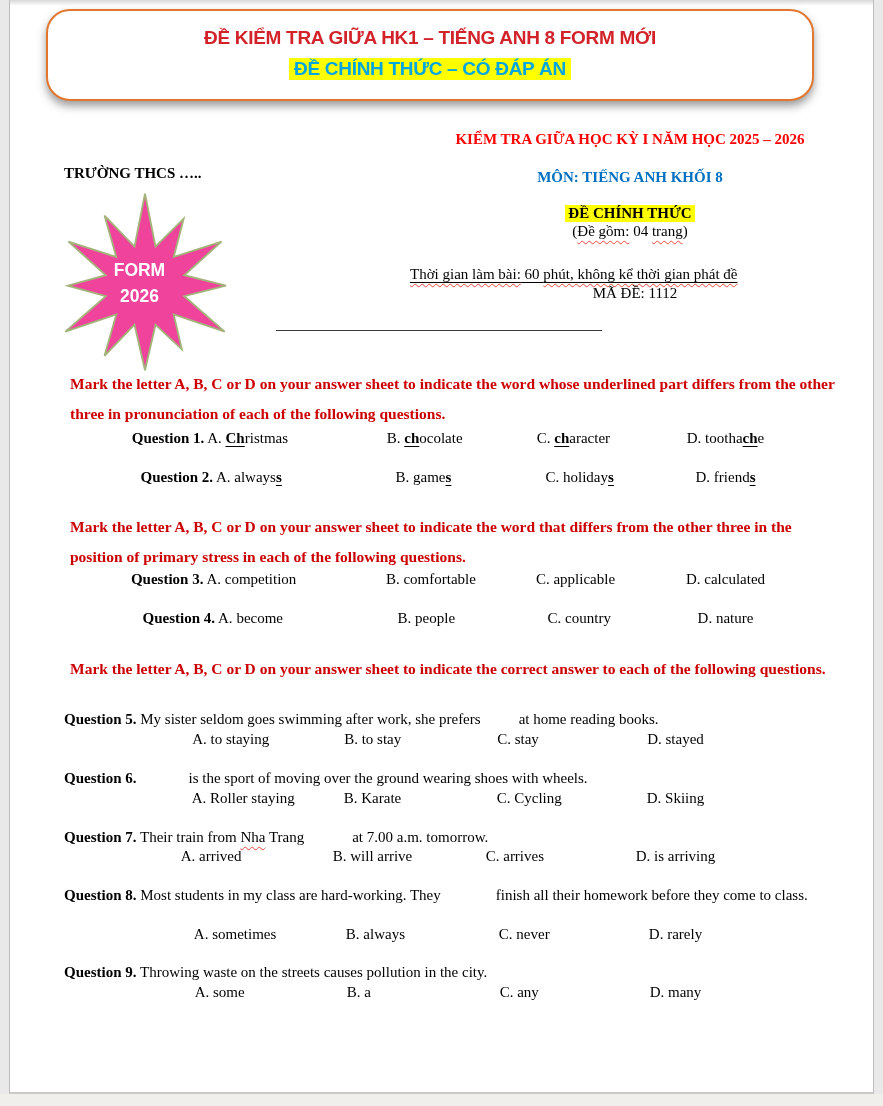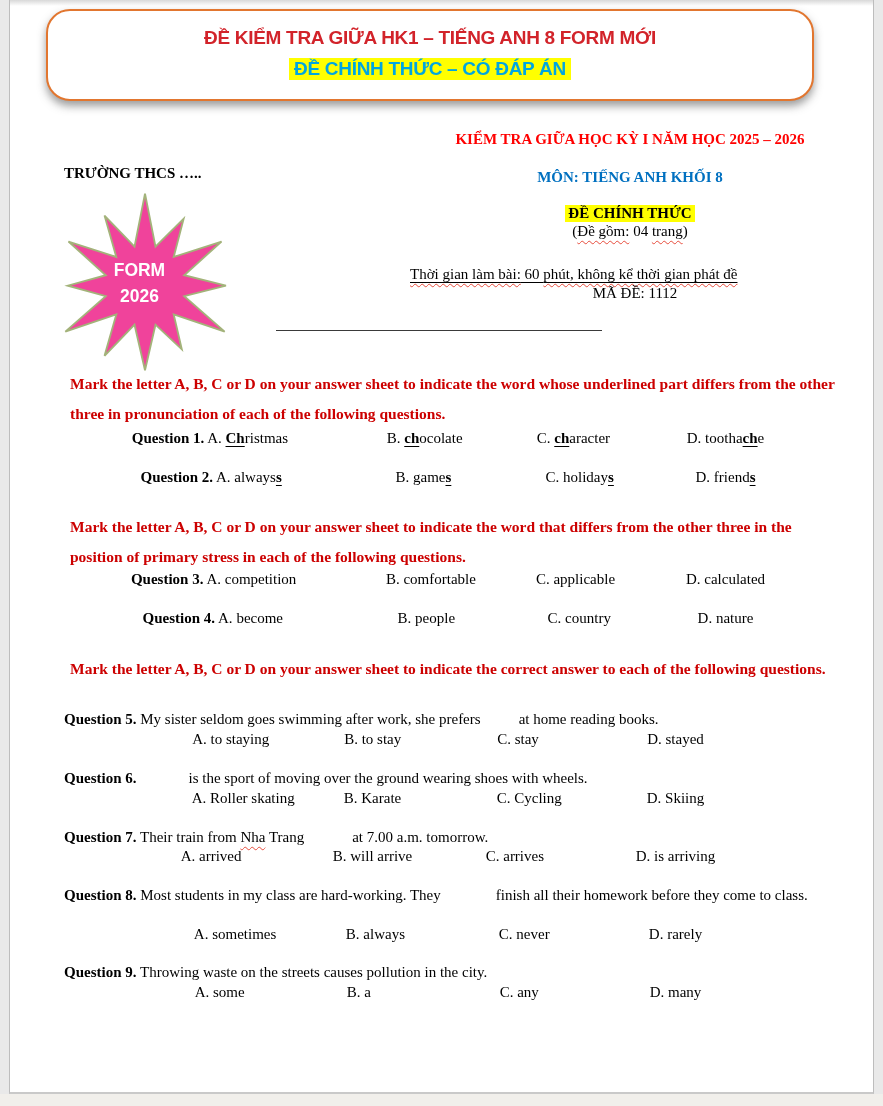--- a/index.html
+++ b/index.html
@@ -133,21 +133,21 @@
     <div class="row" style="top:710px"><b class="qlabel">Question 5.</b> <span>My sister seldom goes swimming after work, she prefers</span><span class="gap" style="width:38px"></span><span>at home reading books.</span></div>
     <div class="row cols cols-o" style="top:730px">
       <span class="cell"><span>A.</span> <span>to staying</span></span>
       <span class="cell"><span>B.</span> <span>to stay</span></span>
       <span class="cell"><span>C.</span> <span>stay</span></span>
       <span class="cell"><span>D.</span> <span>stayed</span></span>
     </div>
 
     <div class="row" style="top:769px"><b class="qlabel">Question 6.</b><span class="gap" style="width:52px"></span><span>is the sport of moving over the ground wearing shoes with wheels.</span></div>
     <div class="row cols cols-o" style="top:789px">
-      <span class="cell"><span>A.</span> <span>Roller skating</span></span>
+      <span class="cell"><span>A.</span> <span>Roller staying</span></span>
       <span class="cell"><span>B.</span> <span>Karate</span></span>
       <span class="cell"><span>C.</span> <span>Cycling</span></span>
       <span class="cell"><span>D.</span> <span>Skiing</span></span>
     </div>
 
     <div class="row" style="top:828px"><b class="qlabel">Question 7.</b> <span>Their train from</span> <span class="wavy">Nha</span> <span>Trang</span><span class="gap" style="width:48px"></span><span>at 7.00 a.m. tomorrow.</span></div>
     <div class="row cols cols-o" style="top:847px">
       <span class="cell"><span>A.</span> <span>arrived</span></span>
       <span class="cell"><span>B.</span> <span>will arrive</span></span>
       <span class="cell"><span>C.</span> <span>arrives</span></span>

